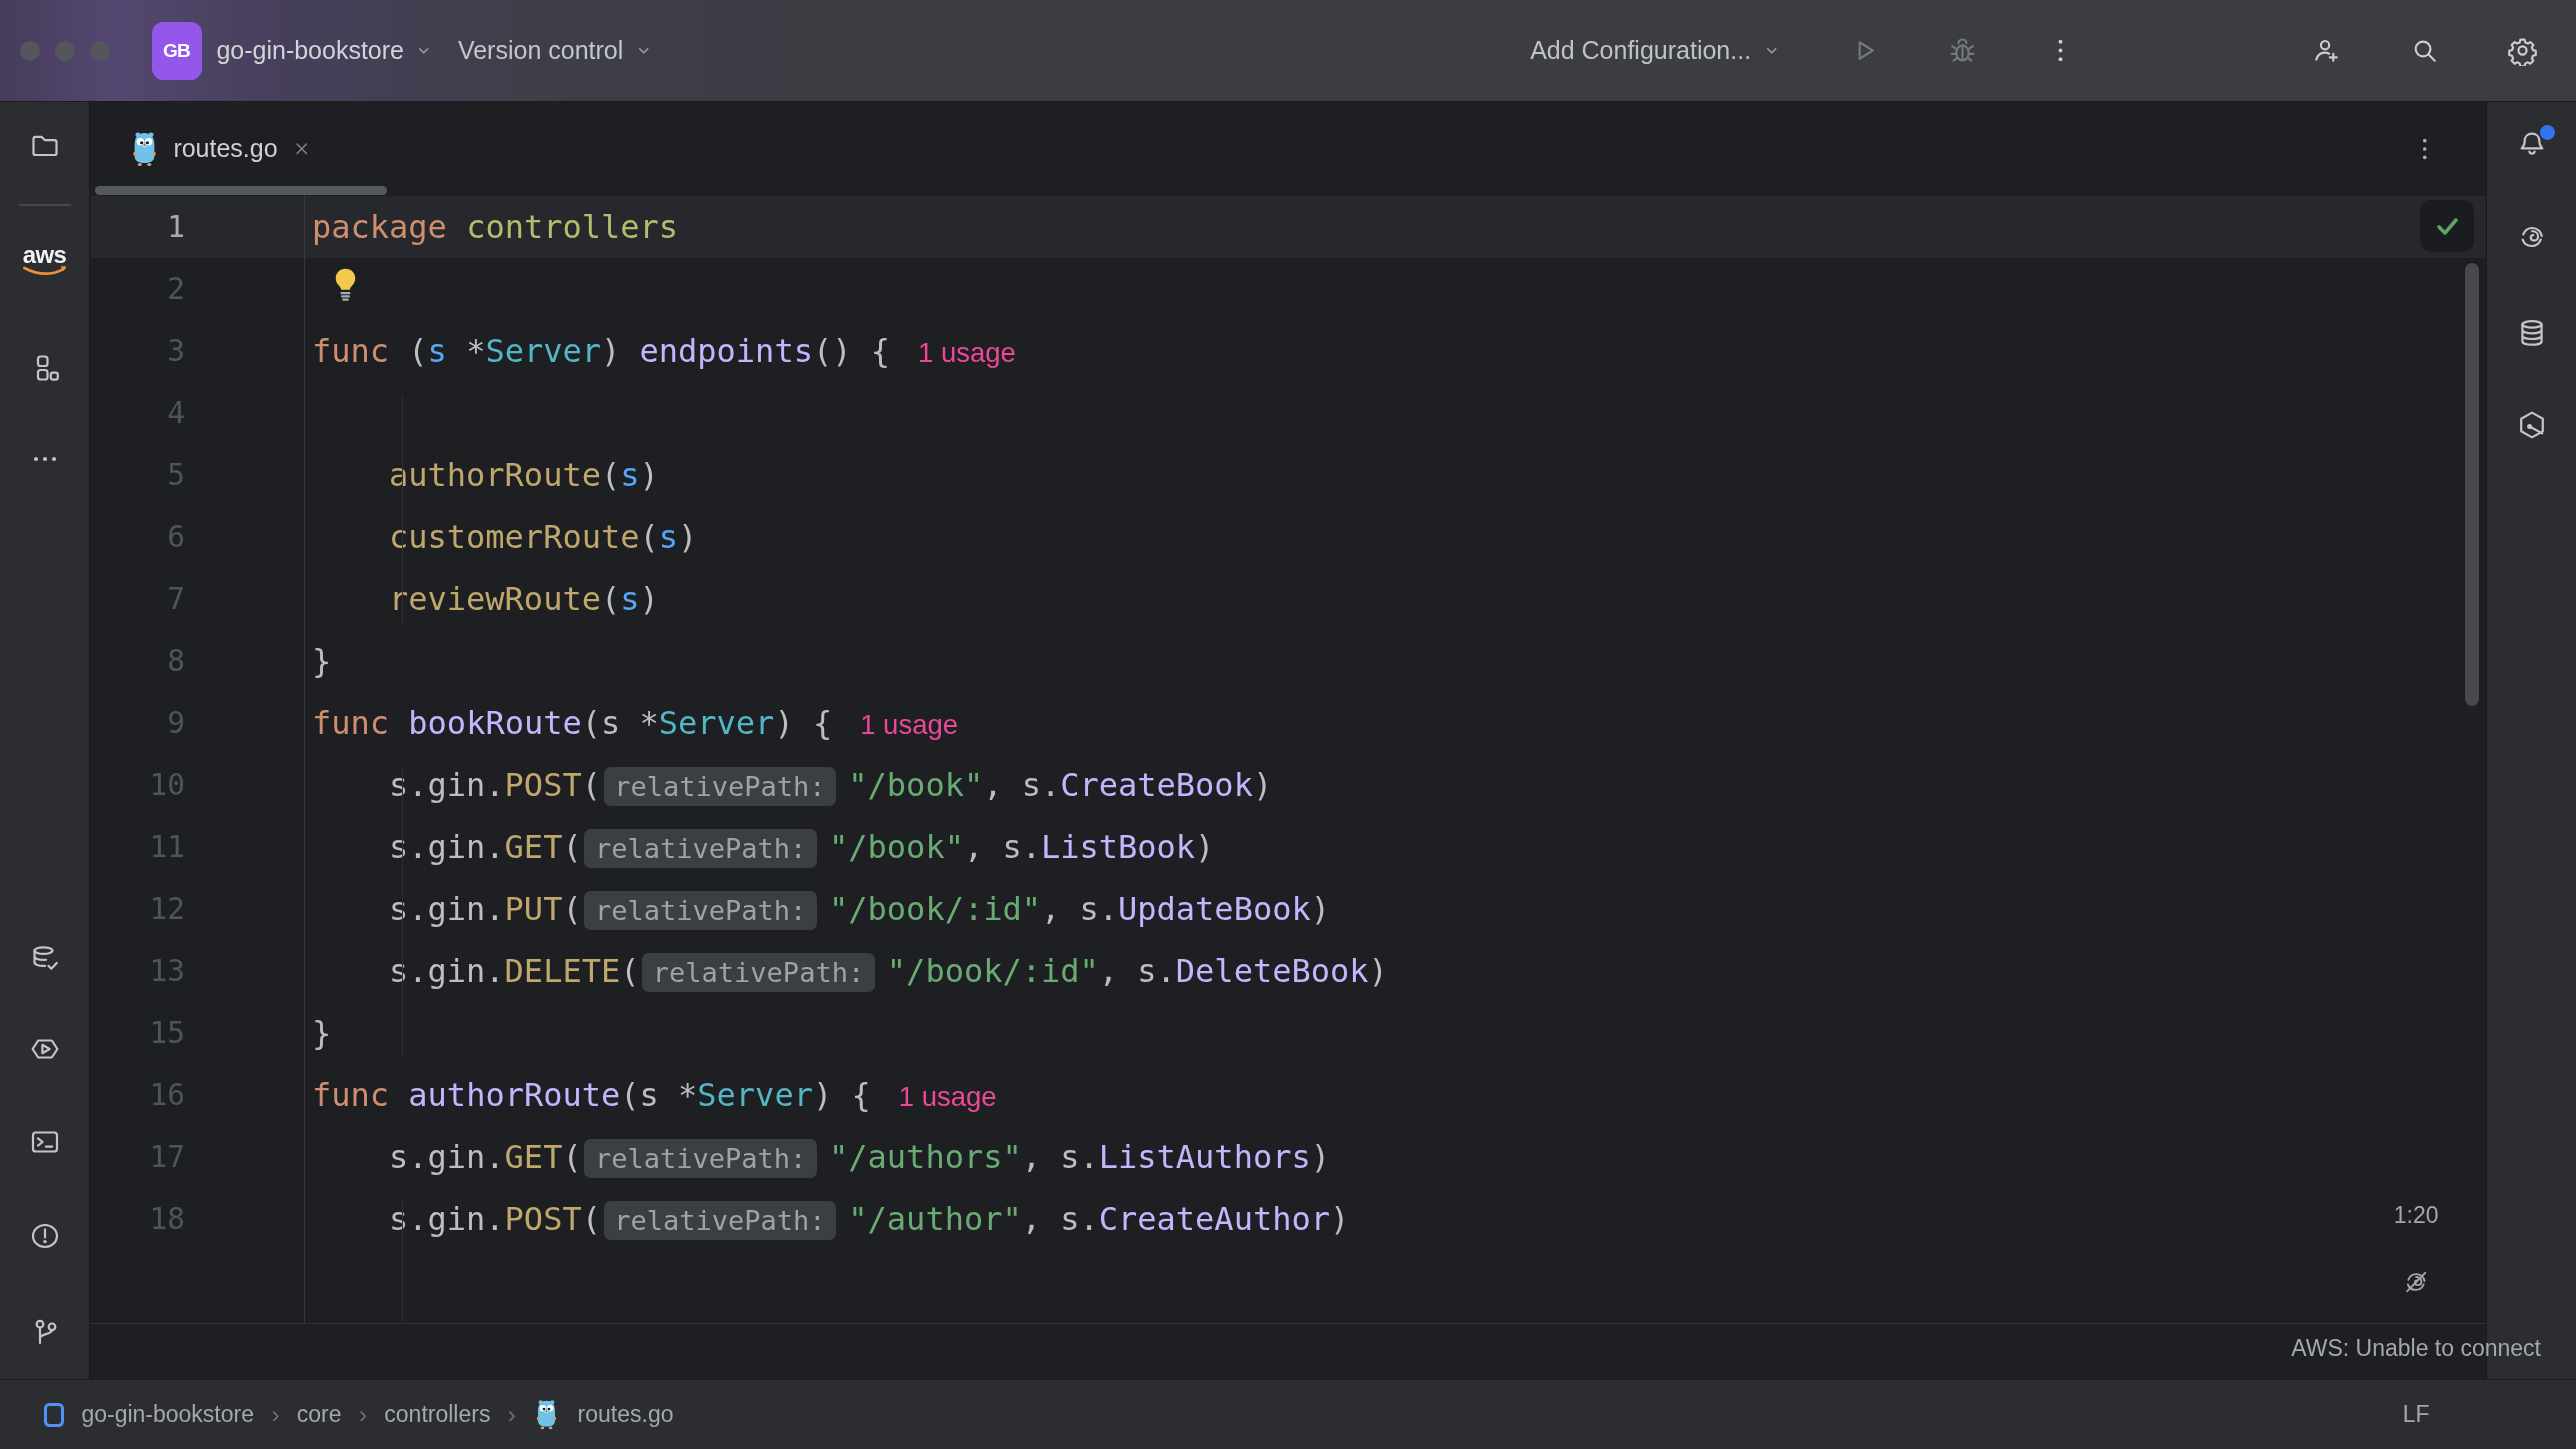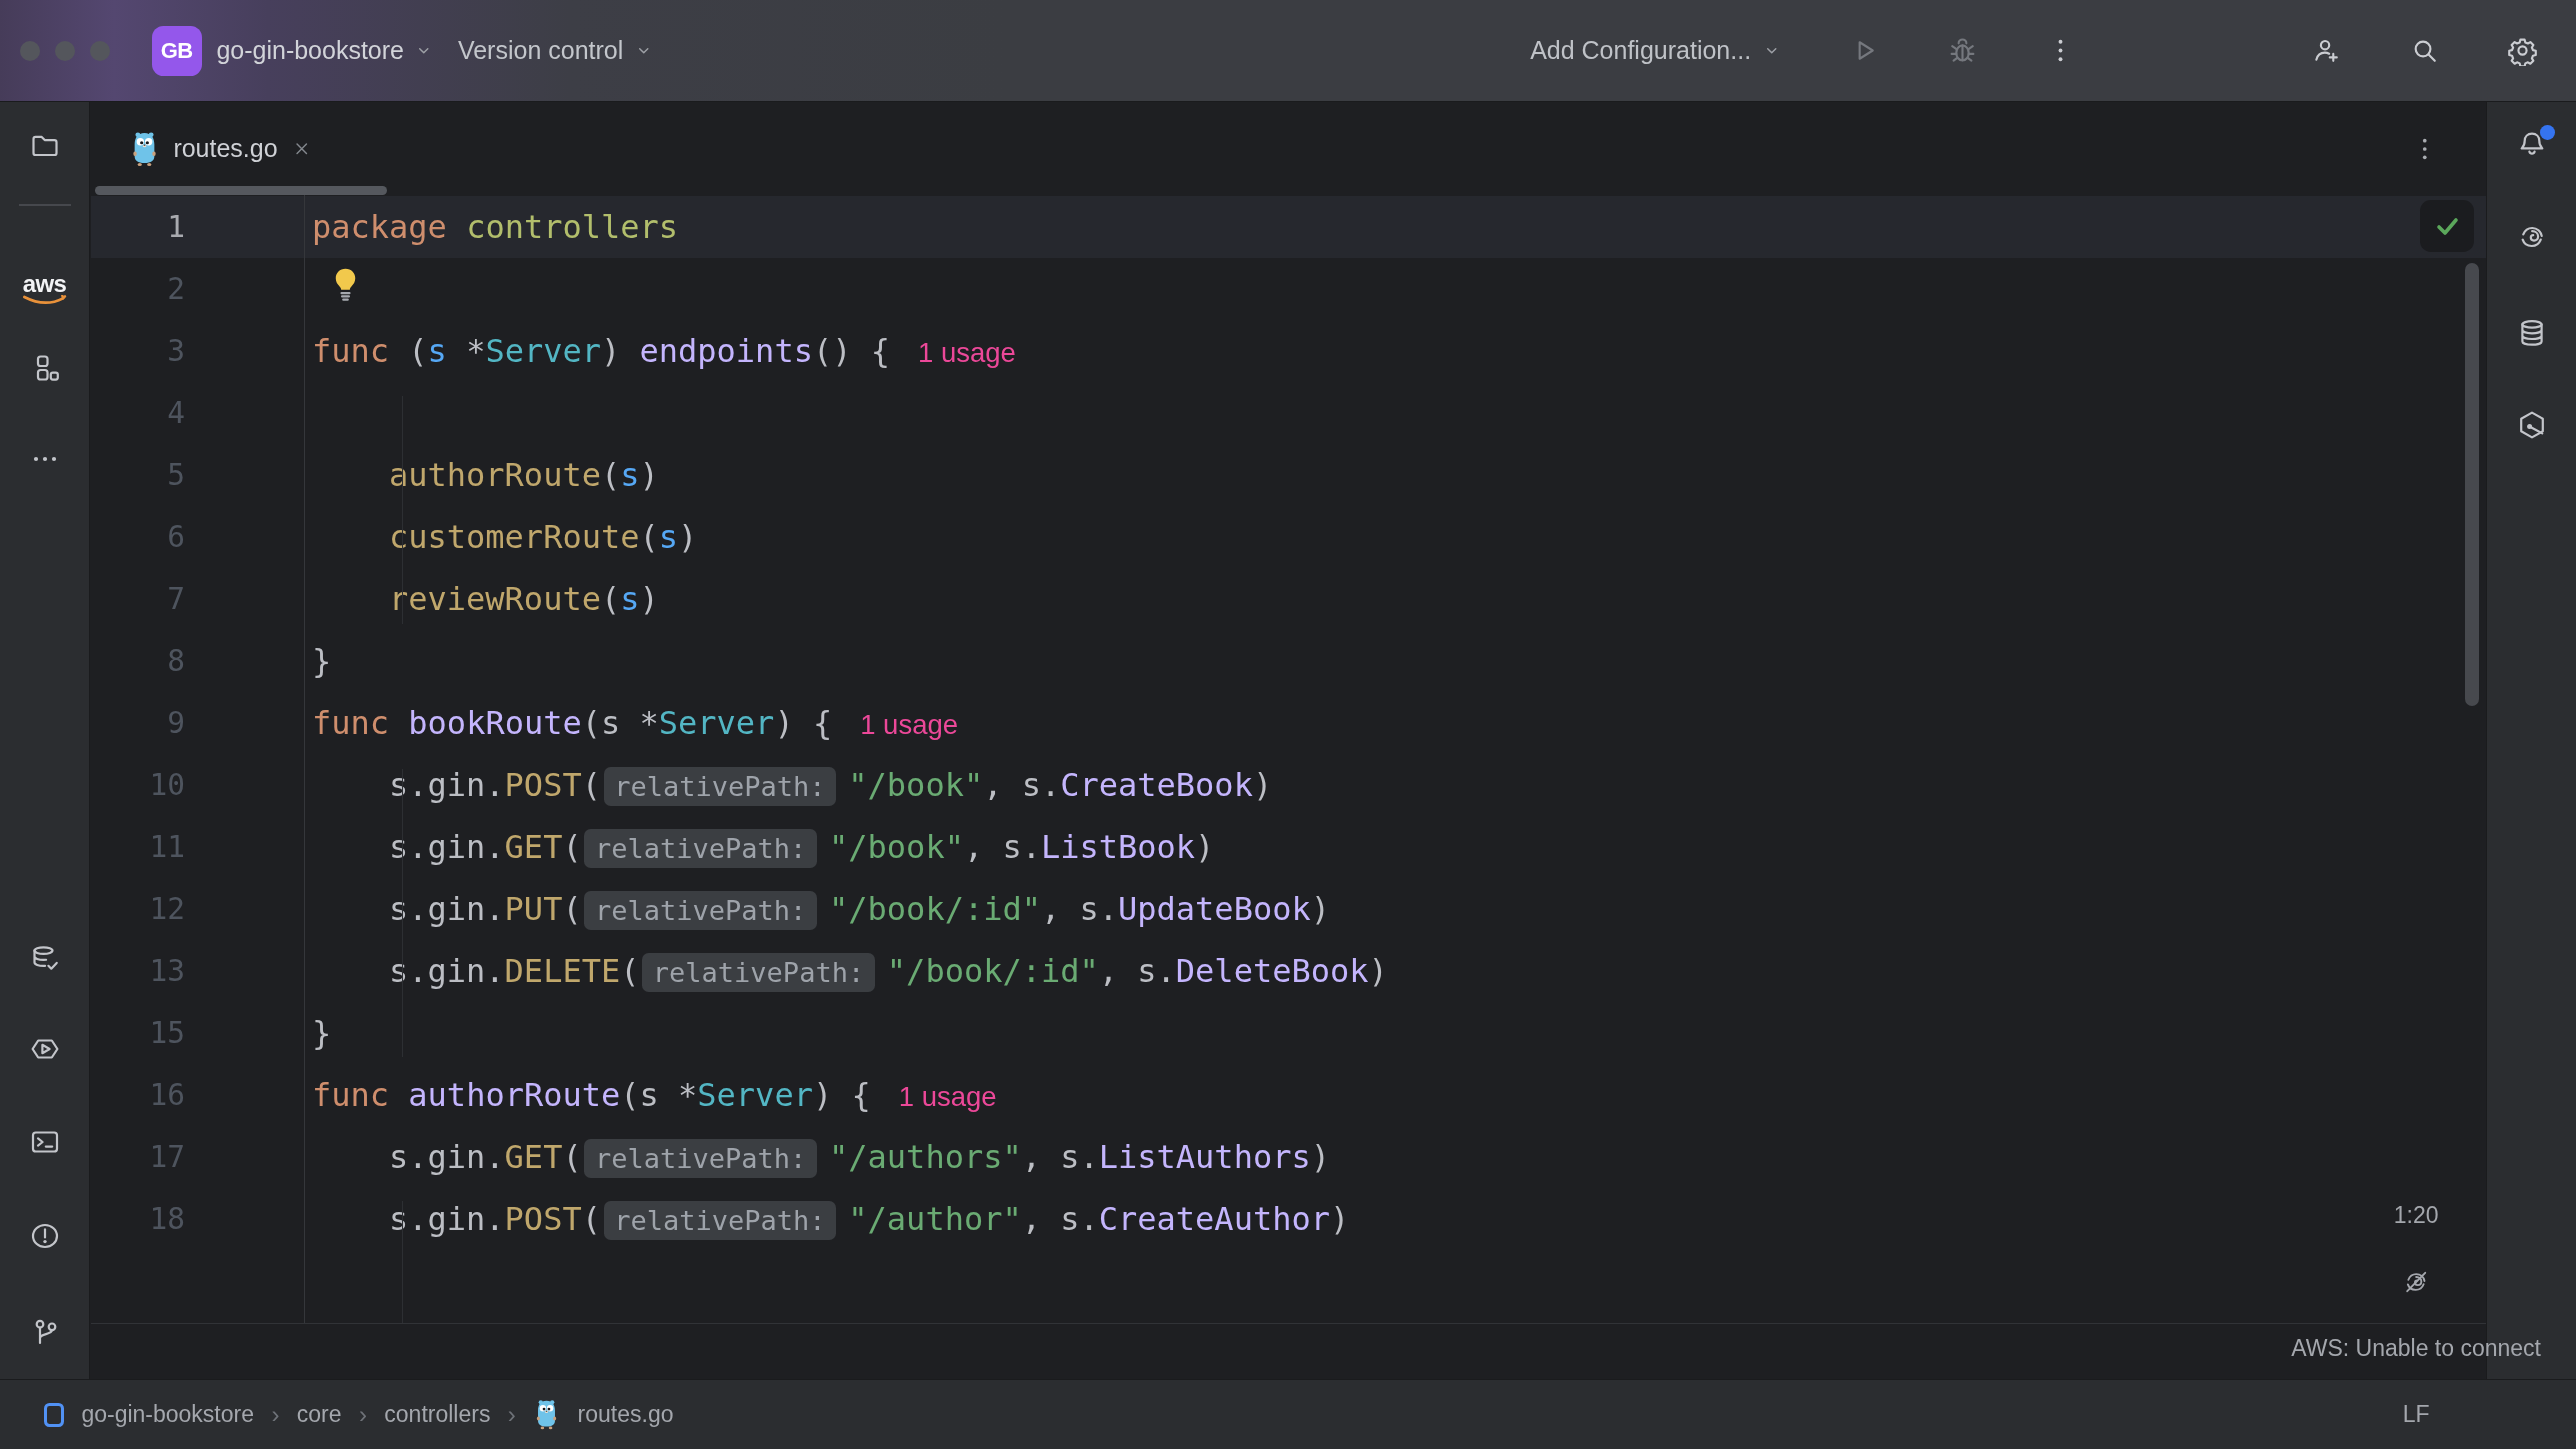--- a/index.html
+++ b/index.html
@@ -6,41 +6,41 @@
   html,body { width:2576px; height:1449px; overflow:hidden; background:#1E1F22;
               font-family:"Liberation Sans", sans-serif; }
   .mono { font-family:"DejaVu Sans Mono","Liberation Mono",monospace; }
 
   
   #title-bar { position:absolute; left:0; top:0; width:2576px; height:102px;
     background:linear-gradient(90deg,#463C59 0px,#544770 114px,#473F5C 268px,#3D3E46 570px,#3B3D42 1006px,#3B3D42 100%);
     border-bottom:1.3px solid #1A1B1D; display:flex; align-items:center; padding:0 38px 0 20px; }
   .traffic { display:flex; gap:14.8px; margin-right:42px; }
   .traffic span { width:20px; height:20px; border-radius:50%; background:#54565C; }
-  #project-badge { width:50px; height:50px; border-radius:11.4px; background:#9457EB; color:#fff;
-    font-weight:bold; font-size:22px; display:flex; align-items:center; justify-content:center; letter-spacing:-0.7px; }
+  #project-badge { width:50px; height:58px; border-radius:11.4px; background:#9457EB; color:#fff;
+    font-weight:bold; font-size:19px; display:flex; align-items:center; justify-content:center; letter-spacing:-0.7px; }
   .tb-text { color:#D2D4D9; font-size:25px; }
   .tb-group { display:flex; align-items:center; gap:9.4px; cursor:default; }
   .chev svg { width:21.5px; height:21.5px; }
   .chev { color:#9DA0A6; display:inline-flex; }
   #tb-right { margin-left:auto; display:flex; align-items:center; gap:67px; }
   .tb-icon { color:#CBCDD2; display:inline-flex; }
   .tb-icon svg { width:31px; height:31px; }
   .tb-icon.dim { color:#75787E; }
   .tb-spacer { width:101px; }
 
   
   .stripe { position:absolute; top:102px; width:90px; height:1277px; background:#2B2D30; }
   #left-stripe  { left:0; border-right:1.3px solid #1A1B1D; }
   #right-stripe { right:0; border-left:1.3px solid #1A1B1D; }
   .stripe .sicon { position:absolute; left:50%; transform:translateX(-50%); color:#C3C5CA; display:inline-flex; }
   .stripe .sicon svg { width:32px; height:32px; }
   .stripe-divider { position:absolute; left:19px; top:102px; width:52px; height:2px; background:#46484D; }
   #aws-logo { position:absolute; left:50%; transform:translateX(-50%); top:141px; width:47px; text-align:center; }
-  #aws-logo .aws-txt { color:#F2F3F5; font-weight:bold; font-size:24px; letter-spacing:-0.7px; line-height:23px;margin-top:29px; }
+  #aws-logo .aws-txt { color:#F2F3F5; font-weight:bold; font-size:24px; letter-spacing:-0.7px; line-height:23px; }
   #notif-dot { position:absolute; width:14.8px; height:14.8px; border-radius:50%; background:#3574F0;
                right:21.5px; top:23px; }
 
   
   #editor-col { position:absolute; left:91px; top:102px; width:2395px; height:1277px; background:#1E1F22; }
   #tab-bar { position:relative; height:93px; display:flex; align-items:center; }
   #tab { position:relative; height:100%; display:flex; align-items:center; gap:13.4px; padding:0 29.5px 0 38px; }
   #tab-label { color:#CFD1D6; font-size:25px; }
   #tab-underline { position:absolute; left:4px; bottom:0; width:292px; height:9.4px; border-radius:5.4px; background:#55585E; }
   .tab-close { color:#83878D; display:inline-flex; }

